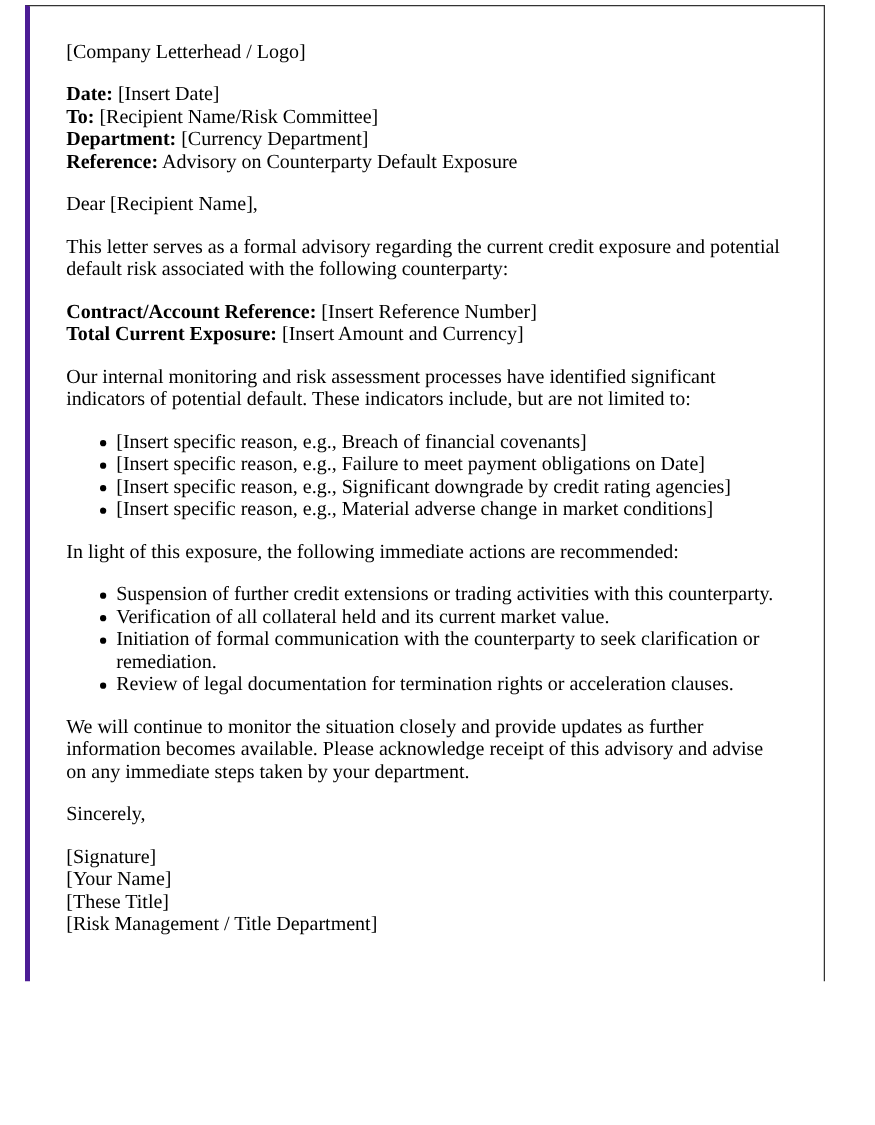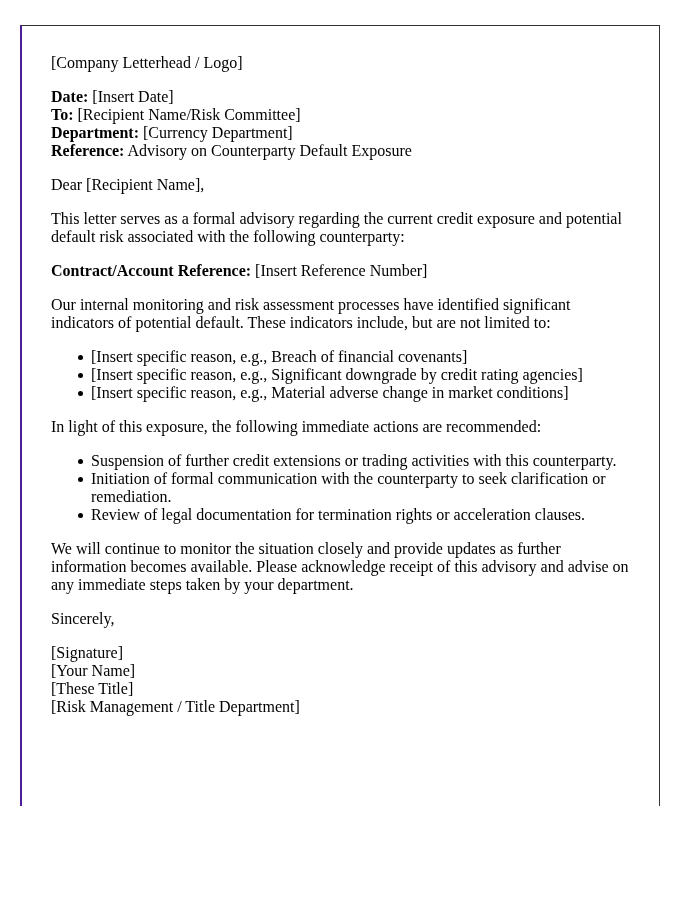--- a/index.html
+++ b/index.html
@@ -13,25 +13,25 @@
       position: relative;
       overflow: hidden;
       font-family: "Liberation Serif", "DejaVu Serif", serif;
       font-size: 16px;
       line-height: 18px;
       color: #000000;
     }
     .letter {
       position: absolute;
       left: 20px;
-      top: 25px;
+      top: 4px;
       width: 640px;
       height: 781px;
       box-sizing: border-box;
-      border-left: 2px solid #4c1d95;
+      border-left: 4px solid #4c1d95;
       border-top: 1px solid #333333;
       border-right: 1px solid #333333;
       padding: 28px 29px 0 29px;
     }
     p {
       margin: 0 0 16px 0;
     }
     .block {
       margin: 12px 0 16px 0;
     }
@@ -73,34 +73,37 @@
     <span class="line"><b>Department:</b><span> [Currency Department]</span></span>
     <span class="line"><b>Reference:</b><span> Advisory on Counterparty Default Exposure</span></span>
   </div>
 
   <p>Dear [Recipient Name],</p>
 
   <p>This letter serves as a formal advisory regarding the current credit exposure and potential default risk associated with the following counterparty:</p>
 
   <div class="block">
     <span class="line"><b>Contract/Account Reference:</b><span> [Insert Reference Number]</span></span>
+    <span class="line"><b>Total Current Exposure:</b><span> [Insert Amount and Currency]</span></span>
   </div>
 
   <p>Our internal monitoring and risk assessment processes have identified significant indicators of potential default. These indicators include, but are not limited to:</p>
 
   <ul>
     <li>[Insert specific reason, e.g., Breach of financial covenants]</li>
+    <li>[Insert specific reason, e.g., Failure to meet payment obligations on Date]</li>
     <li>[Insert specific reason, e.g., Significant downgrade by credit rating agencies]</li>
     <li>[Insert specific reason, e.g., Material adverse change in market conditions]</li>
   </ul>
 
   <p>In light of this exposure, the following immediate actions are recommended:</p>
 
   <ul>
     <li>Suspension of further credit extensions or trading activities with this counterparty.</li>
+    <li>Verification of all collateral held and its current market value.</li>
     <li>Initiation of formal communication with the counterparty to seek clarification or remediation.</li>
     <li>Review of legal documentation for termination rights or acceleration clauses.</li>
   </ul>
 
   <p>We will continue to monitor the situation closely and provide updates as further information becomes available. Please acknowledge receipt of this advisory and advise on any immediate steps taken by your department.</p>
 
   <p>Sincerely,</p>
 
   <div class="block">
     <span class="line">[Signature]</span>

